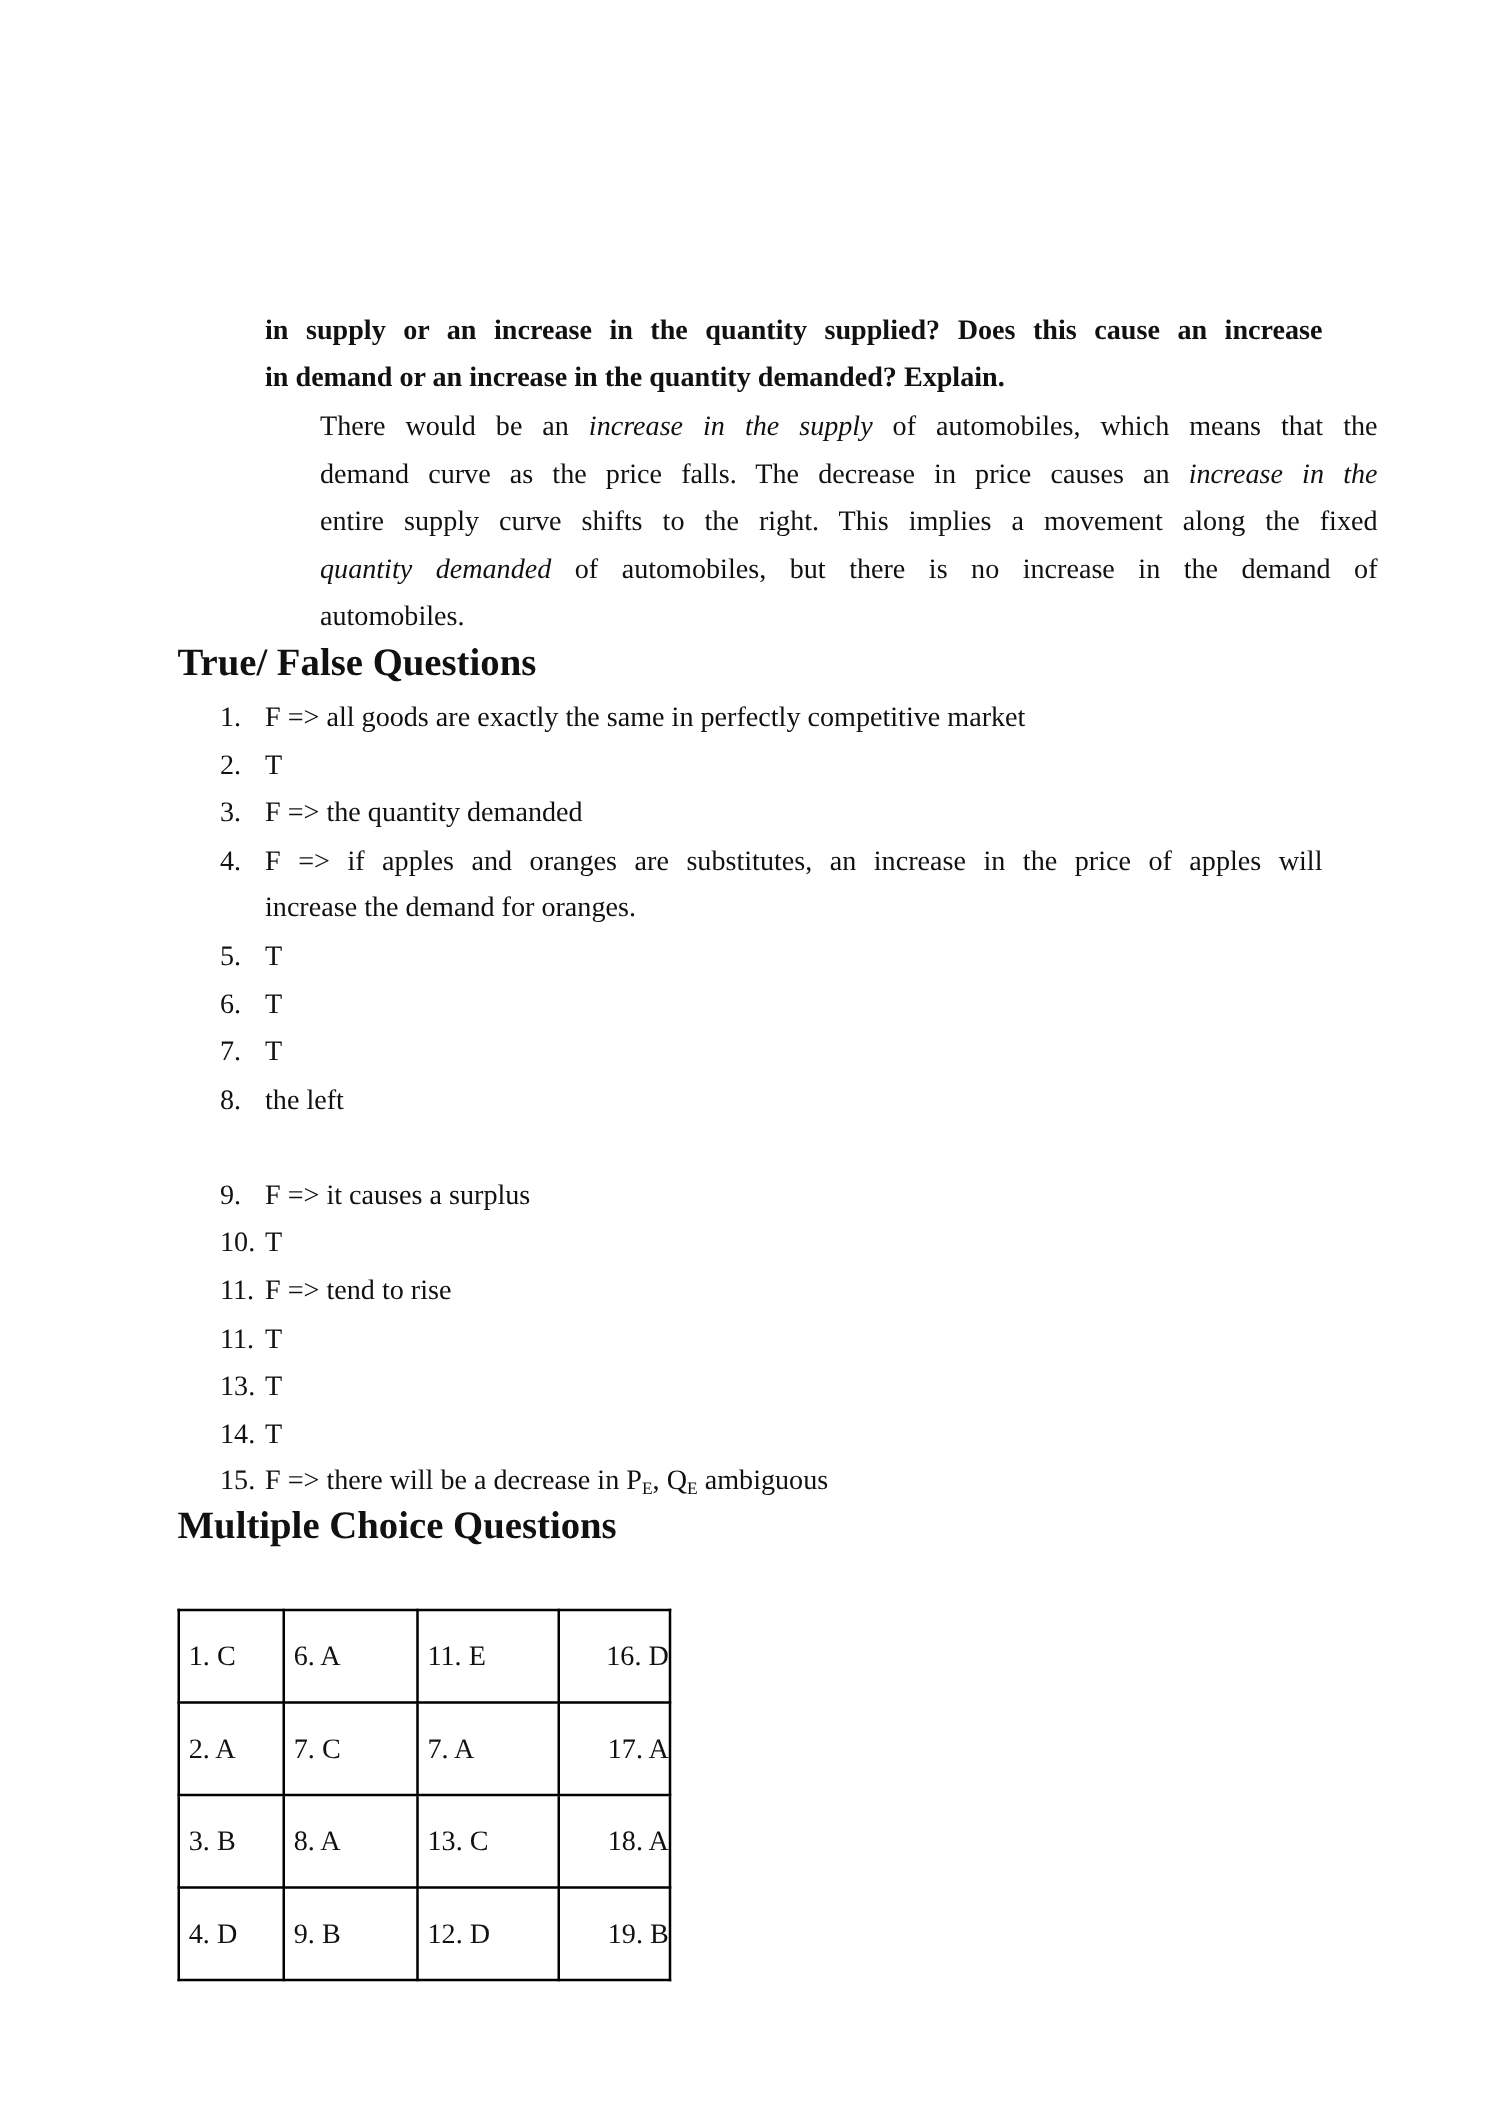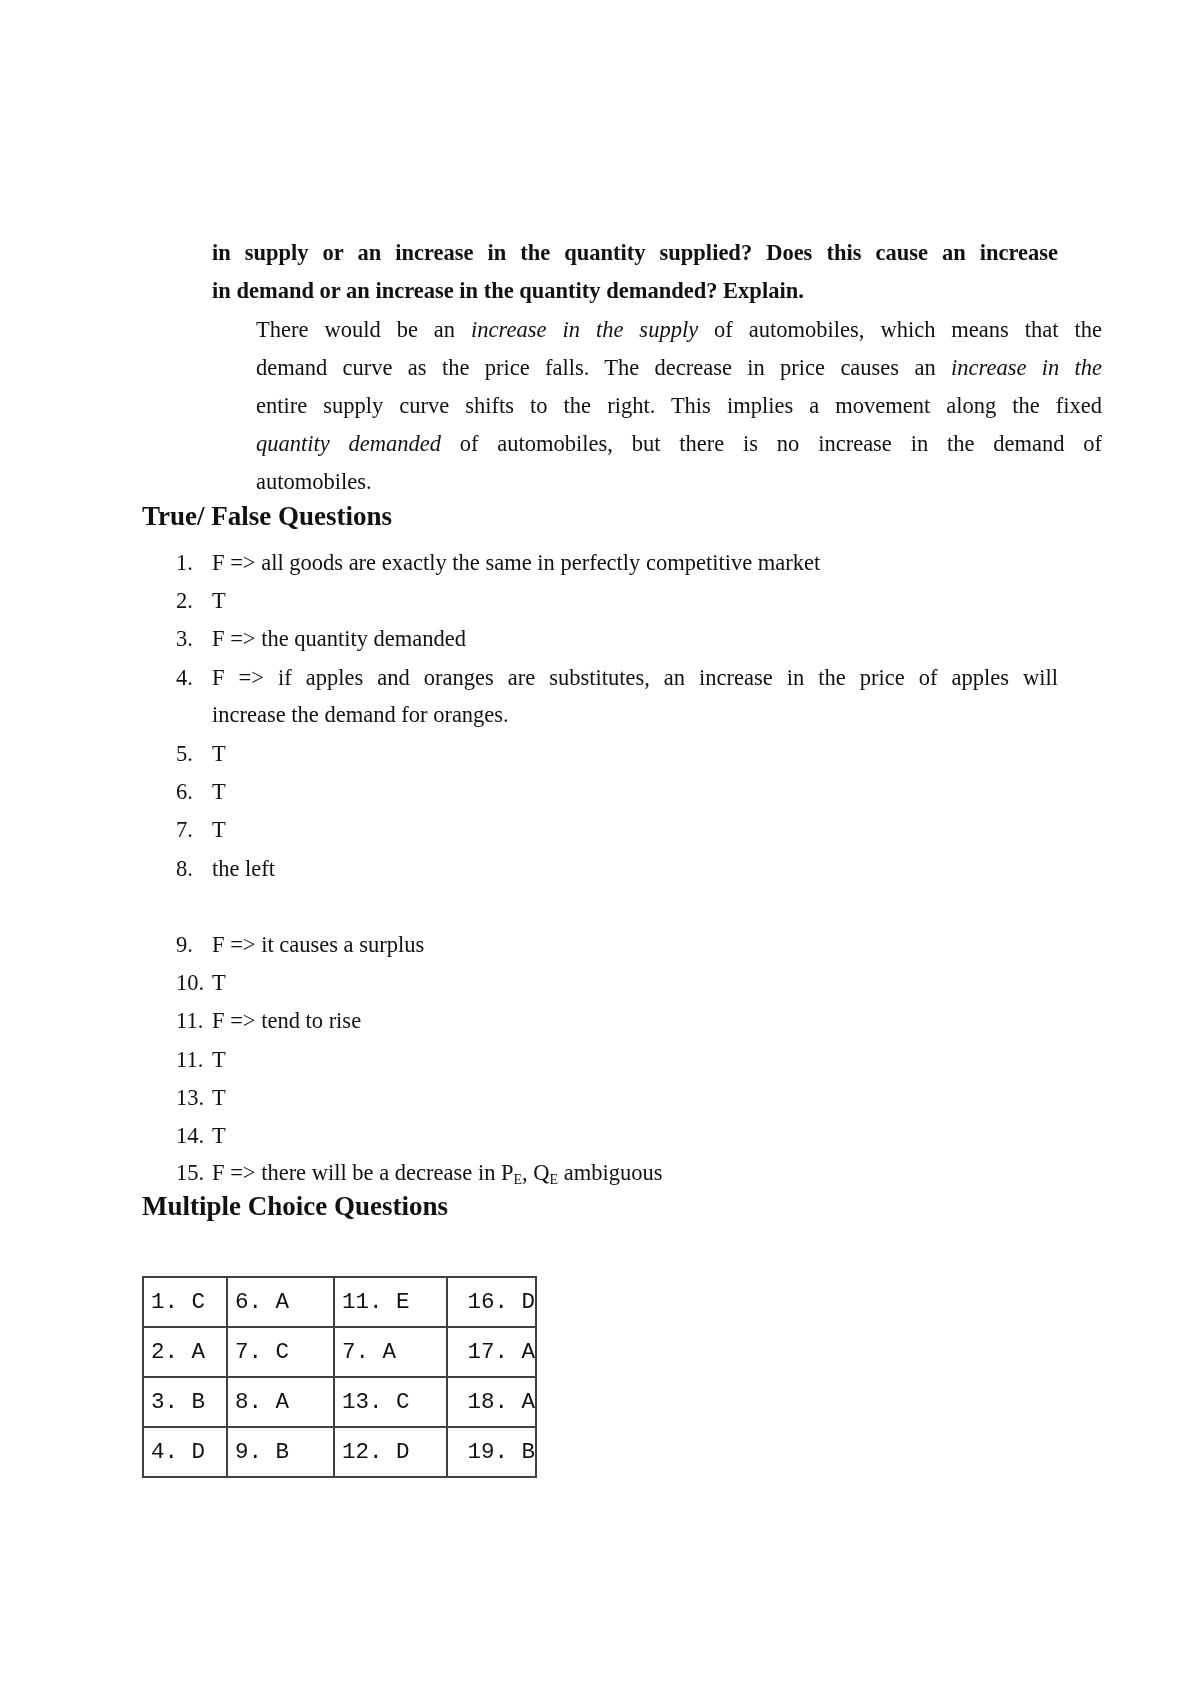--- a/index.html
+++ b/index.html
@@ -1,44 +1,44 @@
 <!DOCTYPE html>
 <html><head>
 <meta charset="utf-8">
 <style>
   html, body { margin: 0; padding: 0; background: #ffffff; }
   body {
     width: 1191px; height: 1685px; position: relative; overflow: hidden;
     font-family: "Liberation Serif", "DejaVu Serif", serif; color: #111;
   }
-  .page { position: absolute; left: 0; top: 4px; width: 1191px; height: 1208px; }
+  .page { position: absolute; left: 0; top: 15px; width: 1191px; height: 1208px; }
   .para {
     position: absolute; left: 212px; width: 846px;
     font-size: 22.5px; line-height: 38px; text-align: justify;
   }
   .para.bold { font-weight: bold; top: 230px; }
   .para.answer { top: 307px; margin-left: 44px; }
   .para .line { display: block; text-align-last: justify; }
   .para .line.last { text-align-last: left; }
   .heading {
-    position: absolute; left: 142px; font-size: 27px; font-weight: bold;
+    position: absolute; left: 142px; font-size: 31px; font-weight: bold;
   }
   .tf-list { position: absolute; left: 0; top: 540px; width: 1191px; }
   .tf-item { position: absolute; left: 0; width: 1191px; font-size: 22.5px; line-height: 37px; }
   .tf-num { position: absolute; left: 176px; }
   .tf-text { position: absolute; left: 212px; width: 846px; text-align: justify; }
   .tf-text .line { display: block; }
   .tf-text .line.just { text-align-last: justify; }
   sub { font-size: 14px; vertical-align: -4px; line-height: 0; }
   table.mc {
     position: absolute; left: 142px; top: 1272px; border-collapse: collapse;
     font-size: 22.5px;
   }
   table.mc td {
-    border: 2px solid #404040; height: 48px; padding: 0 7px; vertical-align: middle; font-family: Liberation Mono, monospace;
+    border: 2px solid #000000; height: 48px; padding: 12px 7px; vertical-align: middle;
   }
   table.mc td.c1 { width: 68px; }
   table.mc td.c2 { width: 91px; }
   table.mc td.c3 { width: 97px; }
   table.mc td.c4 { width: 80px; text-align: right; padding-right: 0; border-radius: 21px; }
   .footer-rule {
     position: absolute; left: 0; top: 1683px; width: 596px; height: 2px; background: #000;
   }
   .footer-rule2 {
     position: absolute; left: 600px; top: 1683px; width: 28px; height: 2px; background: #222;

